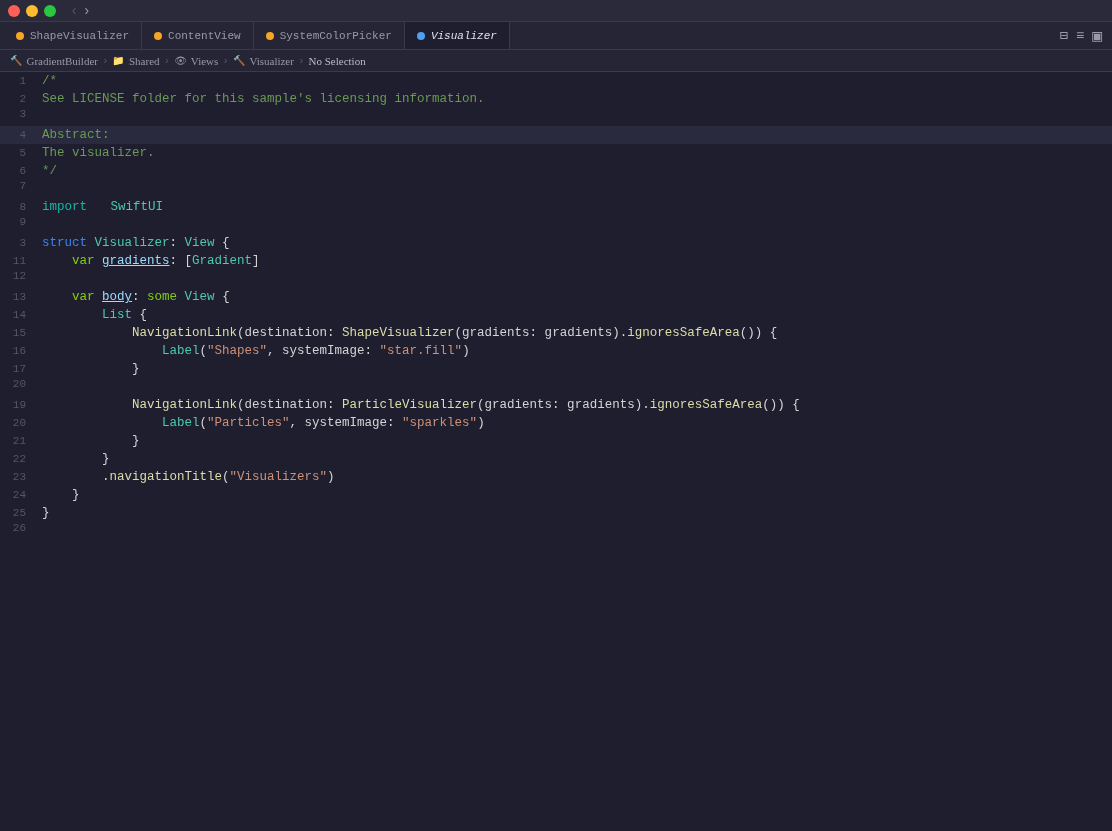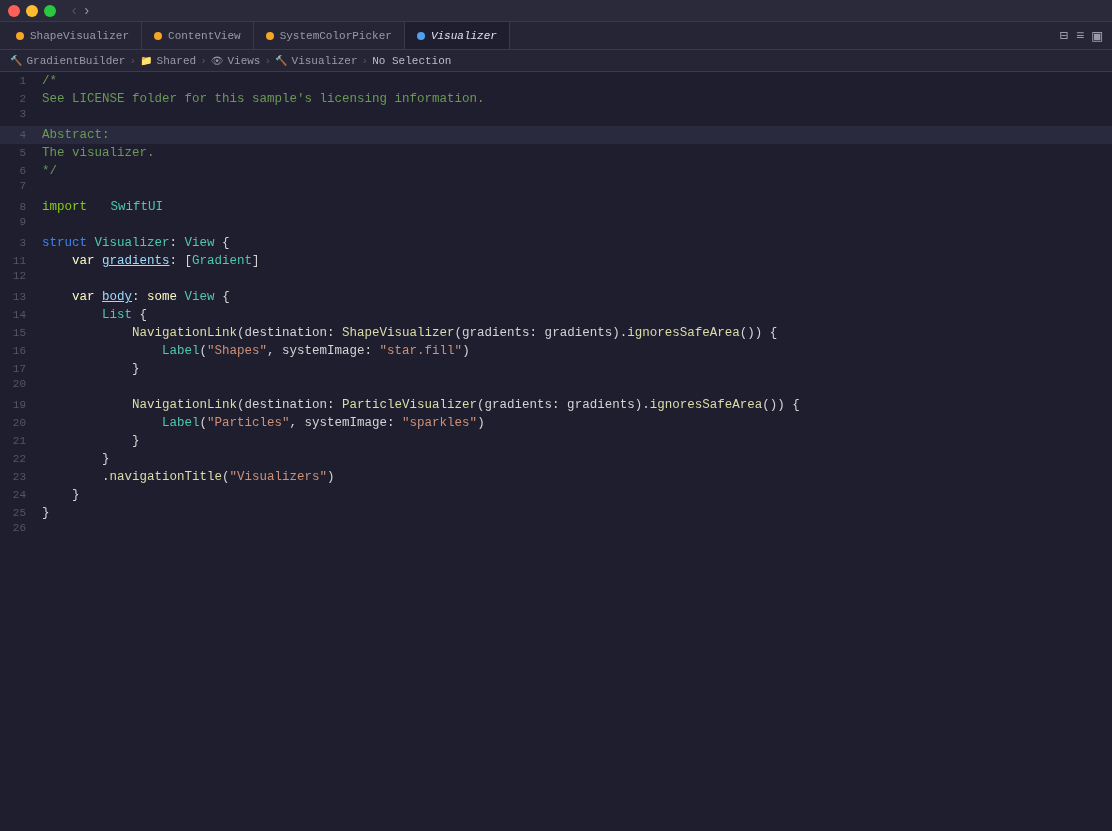--- a/index.html
+++ b/index.html
@@ -107,20 +107,21 @@
       gap: 4px;
       font-size: 11px;
       color: #9999aa;
       border-bottom: 1px solid #3a3a4a;
     }
     .breadcrumb-sep {
       color: #555566;
     }
     .breadcrumb-item {
       color: #9999aa;
+      font-family: Liberation Serif, serif;
     }
     .breadcrumb-item.current {
       color: #bbbbcc;
     }
     .bc-icon {
       font-size: 10px;
     }
 
     
     #code-container {
@@ -155,24 +156,24 @@
       white-space: pre;
       font-size: 12.5px;
       line-height: 18px;
     }
 
     
     .c-comment   { color: #6a9955; }
     .c-type      { color: #4ec9b0; }
     .c-string    { color: #ce9178; }
     .c-method    { color: #dcdcaa; }
-    .c-import    { color: #84cc16; }
+    .c-import    { color: #14b8a6; }
     .c-framework { color: #4ec9b0; margin-left: 16px; }
     .c-struct    { color: #3b82f6; }
-    .c-var       { color: #fef9c3; }
+    .c-var       { color: #84cc16; }
     .c-blue      { color: #9cdcfe; text-decoration: underline; }
     .c-white     { color: #d4d4d4; }
     .c-funcname  { color: #dcdcaa; }
     .c-nav       { color: #dcdcaa; }
   </style>
 </head>
 <body>
 
 <div id="title-bar">
   <div id="window-controls">

